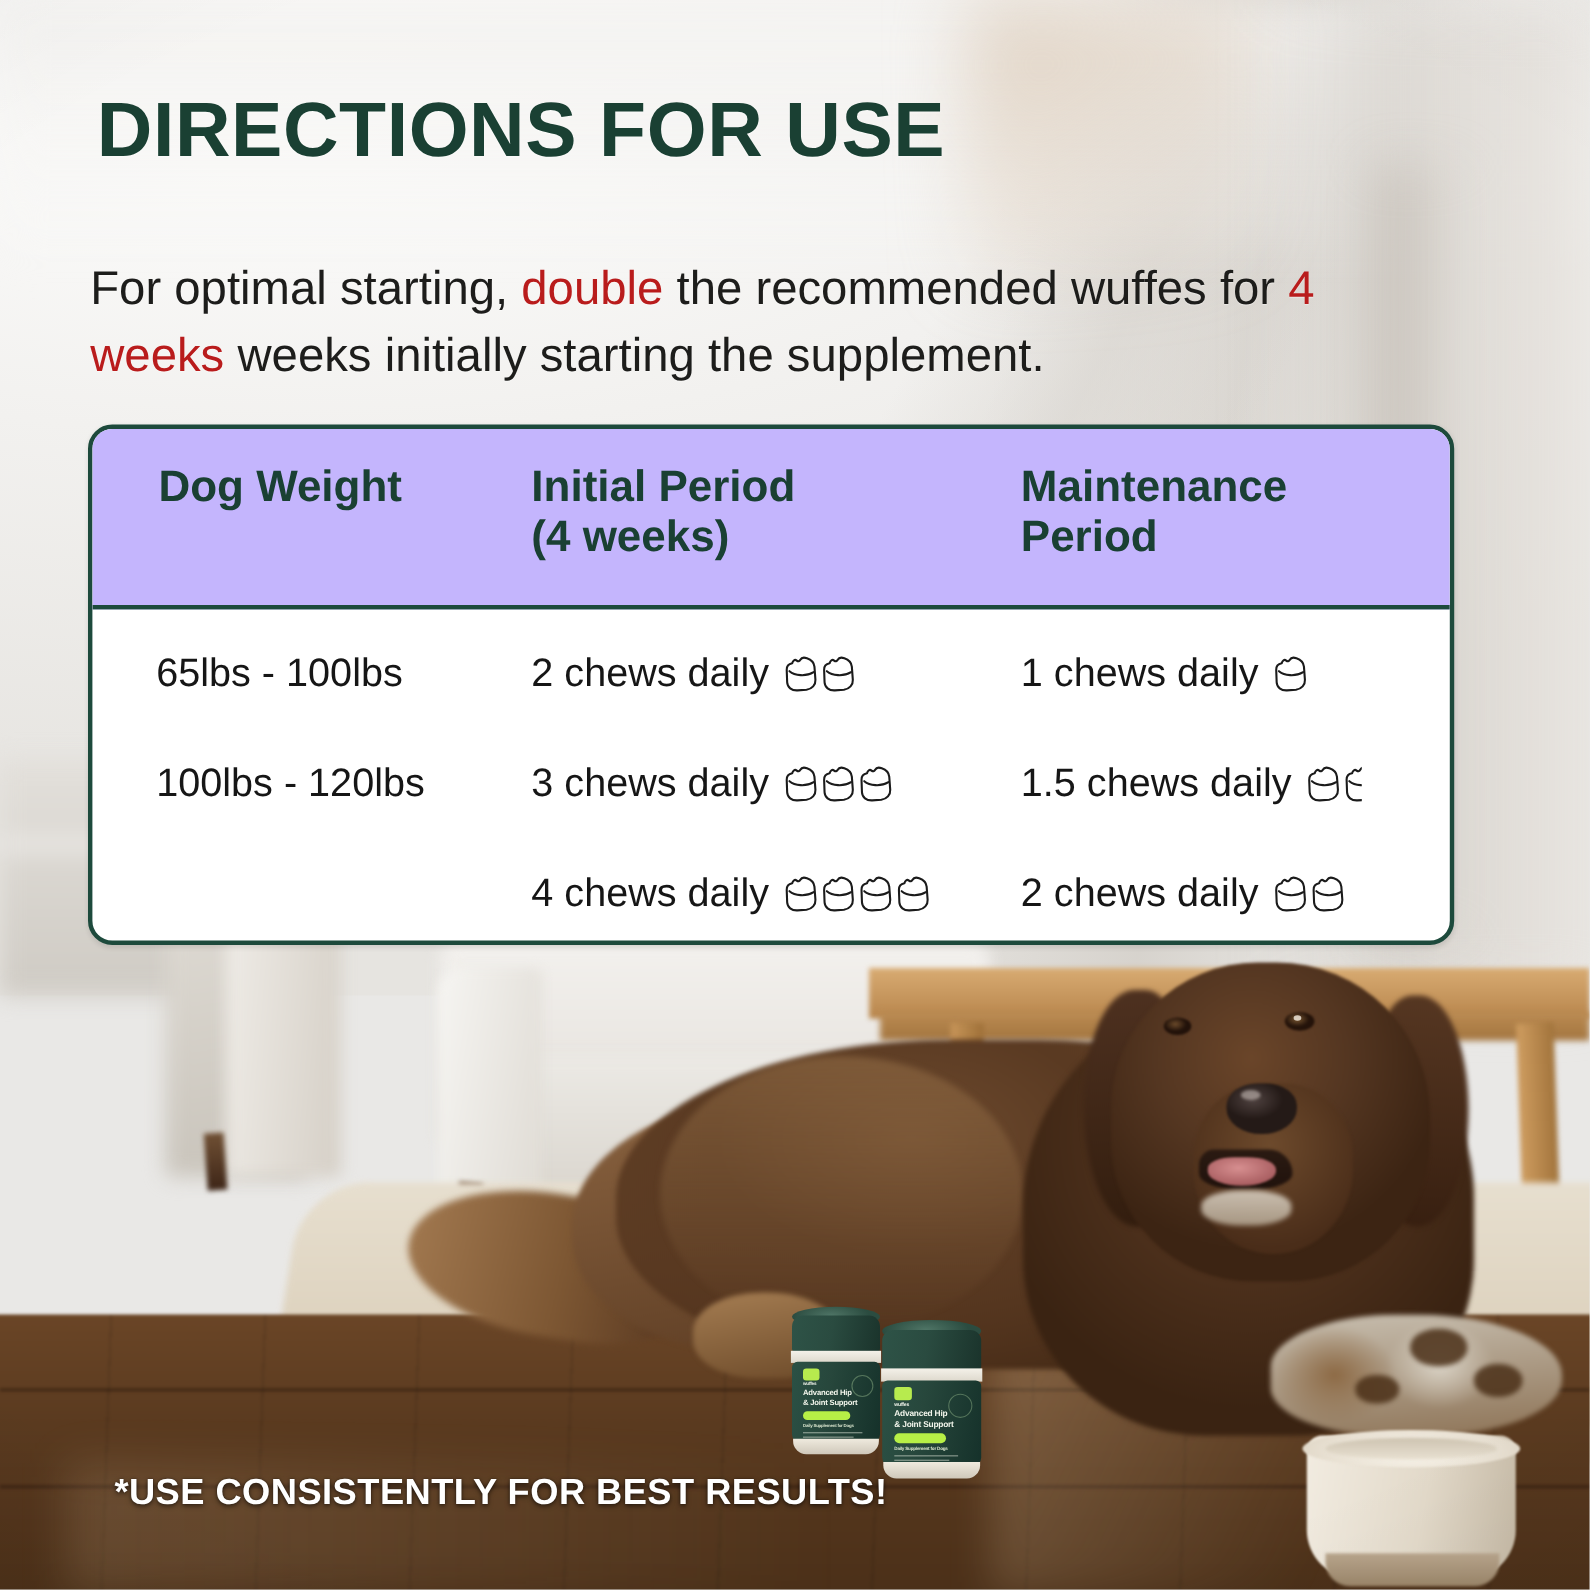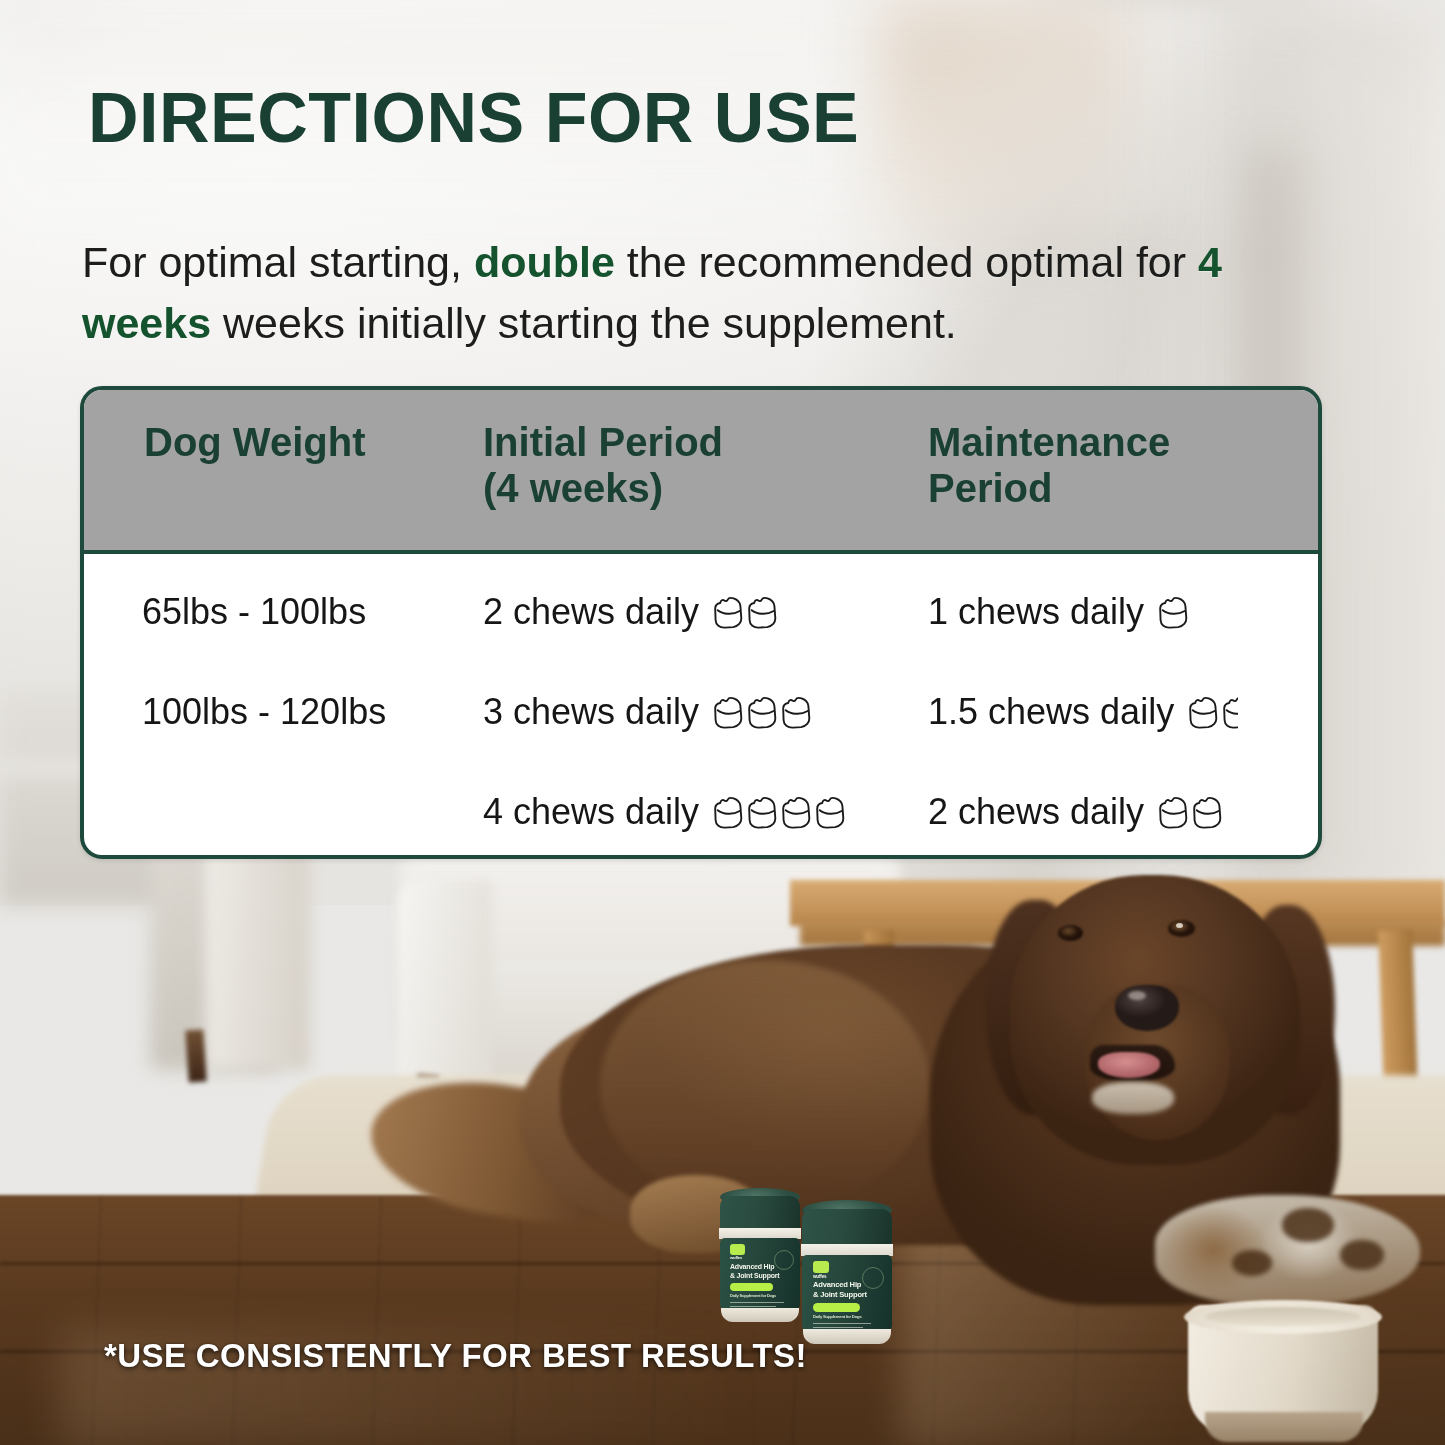--- a/index.html
+++ b/index.html
@@ -343,31 +343,31 @@
     position:absolute; left:88px; top:78px;
     font-size:70px; font-weight:bold; letter-spacing:.5px;
     color:#1a4033;
     text-shadow:0 1px 2px rgba(255,255,255,.5);
   }
   .subtitle {
     position:absolute; left:82px; top:232px; width:1230px;
     font-size:43px; line-height:1.42; color:#1d1d1b;
     text-shadow:0 1px 1px rgba(255,255,255,.45);
   }
-  .subtitle b { font-weight:bold; color:#14532d; }
+  .subtitle b { font-weight:normal; color:#b91c1c; }
 
   
   .table-card {
     position:absolute; left:80px; top:386px; width:1242px; height:473px;
     border:4px solid #1d4a3c; border-radius:22px; overflow:hidden;
     background:#ffffff;
     box-shadow:0 2px 5px rgba(0,0,0,.10);
   }
   .thead {
-    position:relative; height:164px; background:#a3a3a3;
+    position:relative; height:164px; background:#c4b5fd;
     border-bottom:4px solid #1d4a3c;
   }
   .th {
     position:absolute; top:29px; color:#1a4033;
     font-size:40px; font-weight:bold; line-height:1.16;
   }
   .th.c1 { left:60px; }
   .th.c2 { left:399px; }
   .th.c3 { left:844px; }
 
@@ -496,21 +496,21 @@
   </div>
 
   <div class="vignette"></div>
 </div>
 
 <div id="content">
 
   <div class="title">DIRECTIONS FOR USE</div>
 
   <div class="subtitle">
-    <span>For optimal starting, </span><b>double</b><span> the recommended optimal for </span><b>4 weeks</b><span> weeks initially starting the supplement.</span>
+    <span>For optimal starting, </span><b>double</b><span> the recommended wuffes for </span><b>4 weeks</b><span> weeks initially starting the supplement.</span>
   </div>
 
   <div class="table-card">
 
     <div class="thead">
       <div class="th c1">
         <div>Dog Weight</div>
       </div>
       <div class="th c2">
         <div>Initial Period</div>

